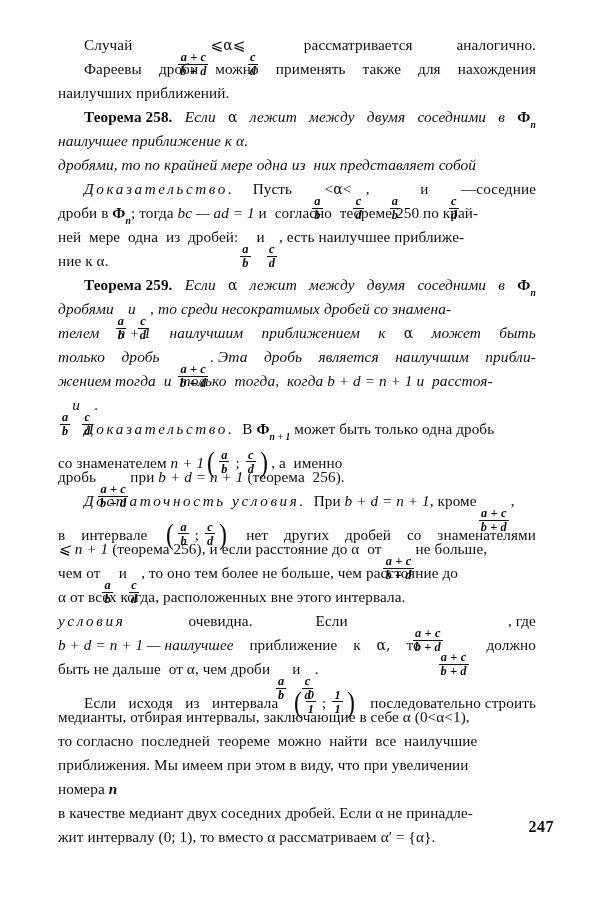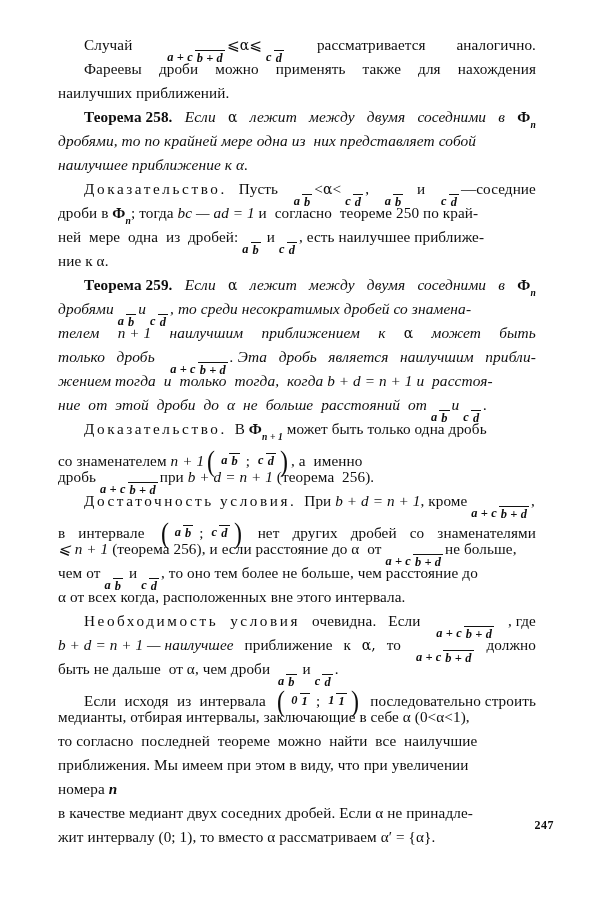--- a/index.html
+++ b/index.html
@@ -57,38 +57,39 @@
   .it {
     font-style: italic;
     font-family: "Liberation Serif", "DejaVu Serif", serif;
     font-size: 15.4px;
   }
   .bold { font-weight: bold; font-family: Liberation Serif, serif; }
 
   
   .spaced {
     letter-spacing: 2.6px;
+    font-style: italic;
   }
 
   
   .math {
     font-family: "Liberation Serif", "DejaVu Serif", serif;
     font-style: italic;
     white-space: pre;
   }
   .mathup {
     font-family: "Liberation Serif", "DejaVu Serif", serif;
     font-style: normal;
     white-space: pre;
   }
 
   
   .frac {
     display: inline-flex;
-    flex-direction: row;
+    flex-direction: column;
     align-items: center;
     vertical-align: -0.55em;
     margin: 0 2px;
     font-size: 12.4px;
     font-style: italic;
     font-weight: bold;
     line-height: 1.0;
     position: relative;
     top: 0.32em;
   }
@@ -137,21 +138,21 @@
     position: relative;
     top: 0.22em;
   }
 
   .alpha { font-style: normal; font-family: "DejaVu Serif", serif; font-size: 14px; }
 
   .pageno {
     position: absolute;
     right: 46px;
     top: 818px;
-    font-size: 12px;
+    font-size: 16px;
     font-weight: bold;
     font-family: "Liberation Serif", "DejaVu Serif", serif;
     letter-spacing: 0.5px;
   }
 </style>
 </head>
 <body>
 
 <div class="page">
   <div class="textblock">
@@ -186,24 +187,24 @@
         <span class="w it">Если</span>
         <span class="w alpha">α</span>
         <span class="w it">лежит</span>
         <span class="w it">между</span>
         <span class="w it">двумя</span>
         <span class="w it">соседними</span>
         <span class="w it">в</span>
         <span class="w"><span class="phi">Ф</span><span class="sub">n</span></span>
       </div>
       <div class="line left">
+        <span class="w it">наилучшее приближение к α.</span>
+      </div>
+      <div class="line left">
         <span class="w it">дробями, то по крайней мере одна из  них представляет собой</span>
-      </div>
-      <div class="line left">
-        <span class="w it">наилучшее приближение к α.</span>
       </div>
     </div>
 
     <div class="para">
       <div class="line justify">
         <span class="w"><span class="indent"></span><span class="spaced">Доказательство.</span></span>
         <span class="w">Пусть</span>
         <span class="w"><span class="frac"><span class="num">a</span><span class="den">b</span></span><span class="mathup">&lt;</span><span class="alpha">α</span><span class="mathup">&lt;</span><span class="frac"><span class="num">c</span><span class="den">d</span></span><span>,</span></span>
         <span class="w"><span class="frac"><span class="num">a</span><span class="den">b</span></span></span>
         <span class="w">и</span>
@@ -269,21 +270,20 @@
         <span class="w it">прибли-</span>
       </div>
       <div class="line left">
         <span class="w it">жением тогда  и  только  тогда,  когда</span>
         <span class="w">&nbsp;</span>
         <span class="w math">b + d = n + 1</span>
         <span class="w">&nbsp;</span>
         <span class="w it">и  расстоя-</span>
       </div>
       <div class="line left">
-        <span class="w it">ние  от  этой  дроби  до  α  не  больше  расстояний  от</span>
         <span class="w"><span class="frac"><span class="num">a</span><span class="den">b</span></span></span>
         <span class="w it">и</span>
         <span class="w"><span class="frac"><span class="num">c</span><span class="den">d</span></span><span class="it">.</span></span>
       </div>
     </div>
 
     <div class="para">
       <div class="line left">
         <span class="w"><span class="indent"></span><span class="spaced">Доказательство.</span></span>
         <span class="w">&nbsp;&nbsp;</span>
@@ -357,21 +357,20 @@
         <span class="w">и</span>
         <span class="w"><span class="frac"><span class="num">c</span><span class="den">d</span></span><span>, то оно тем более не больше, чем расстояние до</span></span>
       </div>
       <div class="line left">
         <span class="w">α от всех когда, расположенных вне этого интервала.</span>
       </div>
     </div>
 
     <div class="para">
       <div class="line justify">
-        <span class="w"><span class="indent"></span><span class="spaced">Необходимость</span></span>
         <span class="w spaced">условия</span>
         <span class="w">очевидна.</span>
         <span class="w">Если</span>
         <span class="w"><span class="frac"><span class="num">a + c</span><span class="den">b + d</span></span></span>
         <span class="w">, где</span>
       </div>
       <div class="line justify">
         <span class="w math">b + d = n + 1 — наилучшее</span>
         <span class="w">приближение</span>
         <span class="w">к</span>

